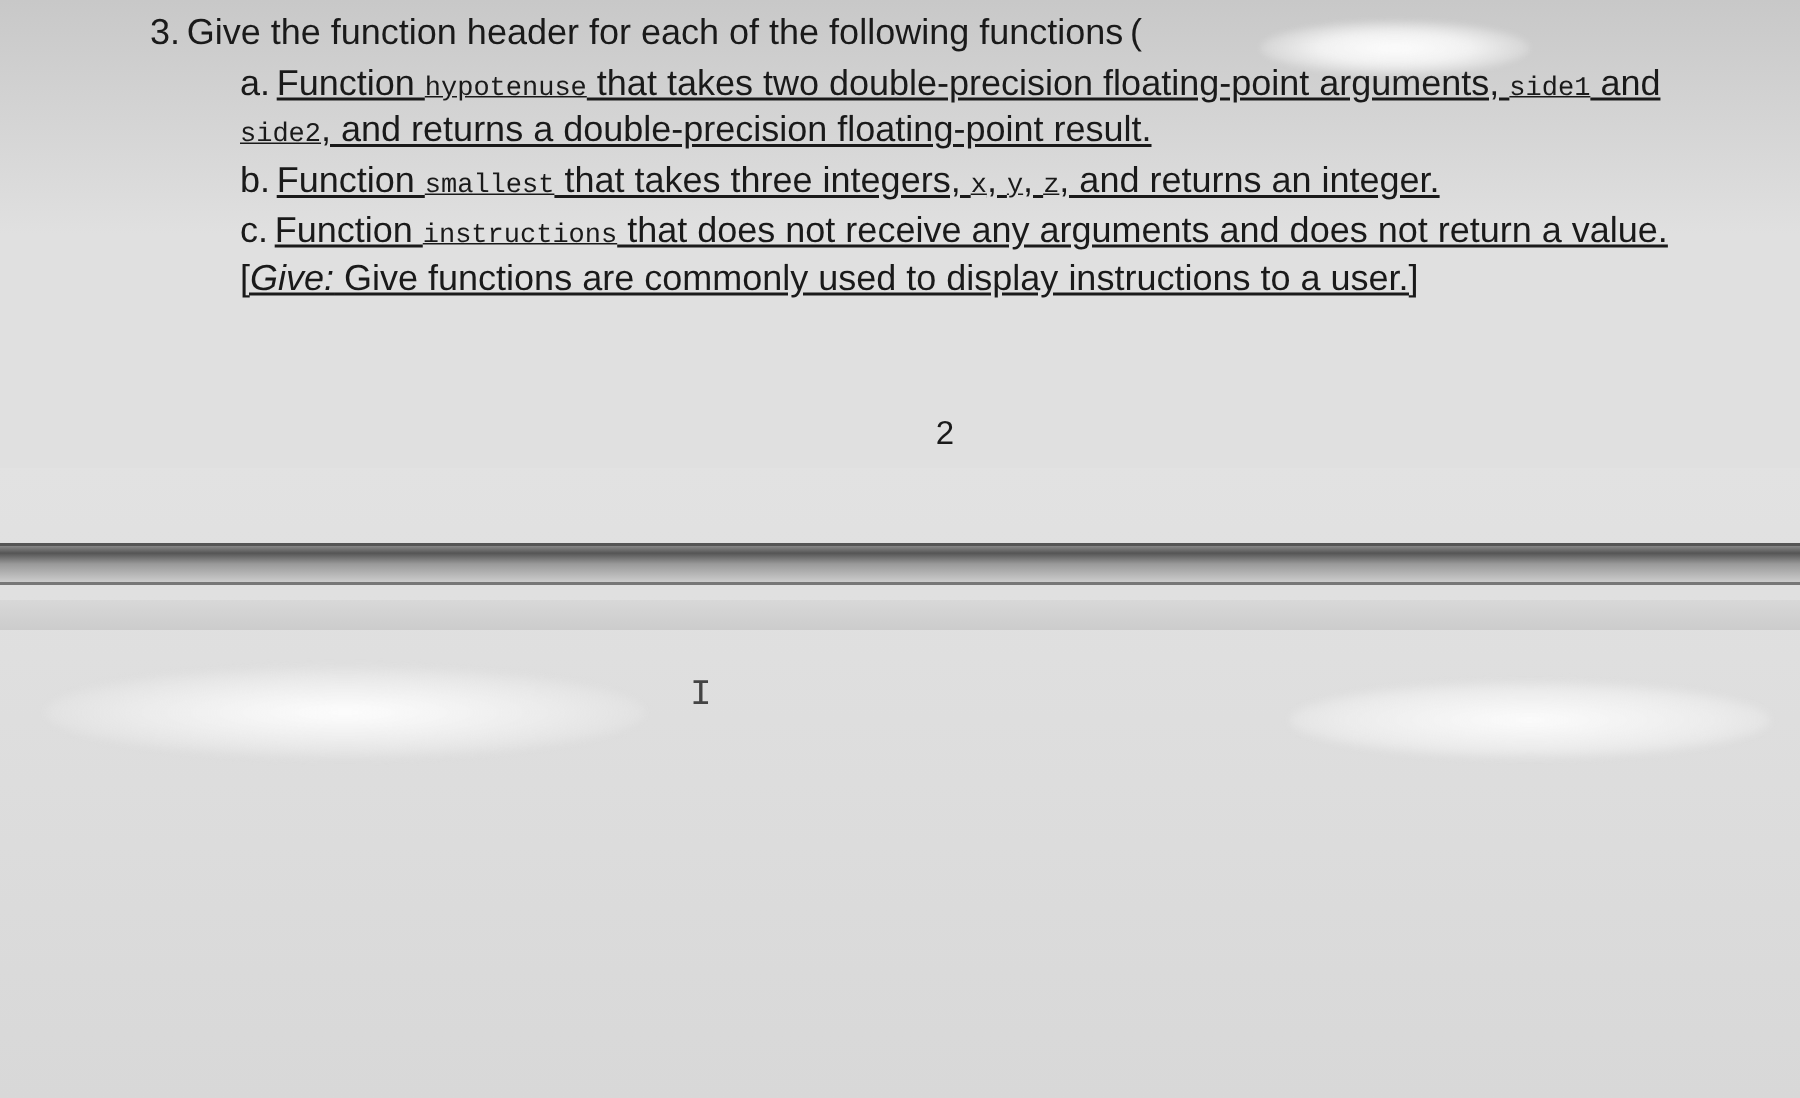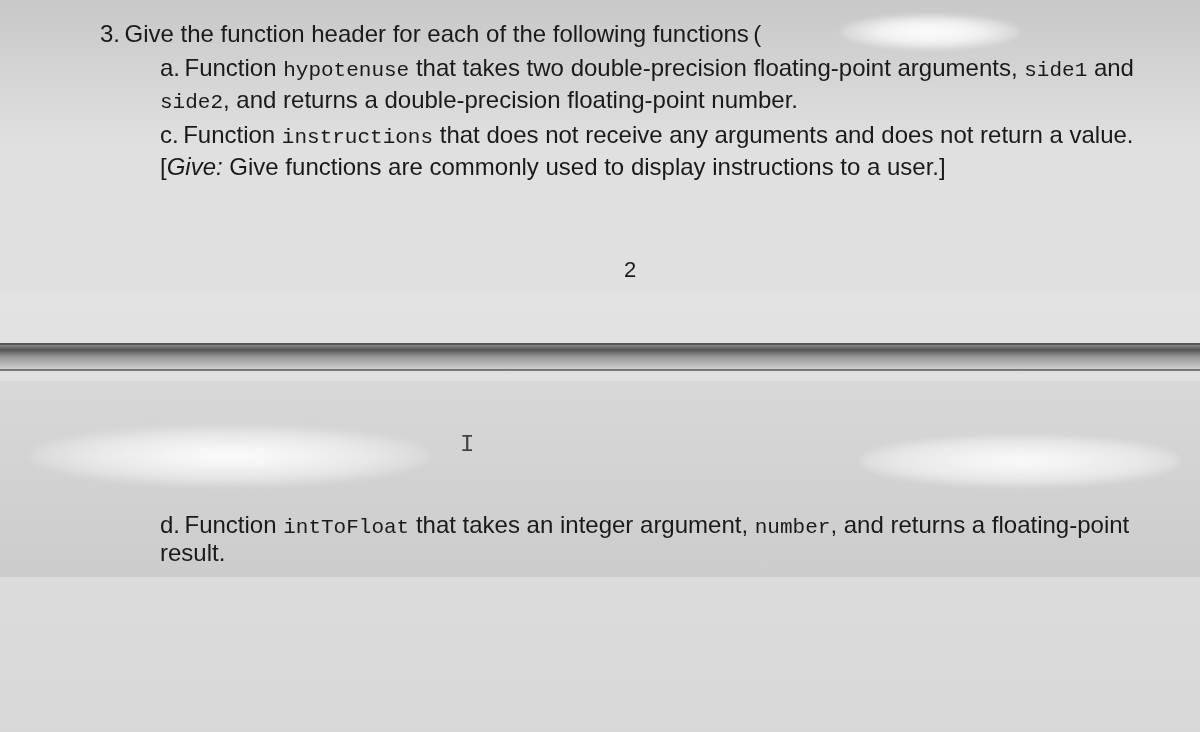--- a/index.html
+++ b/index.html
@@ -14,21 +14,21 @@
       background: linear-gradient(180deg, #a8a8a8 0%, #e8e8e8 8%, #d8d8d8 100%);
       position: relative;
       overflow: hidden;
     }
     .page-container {
       width: 100%;
       height: 100%;
       position: relative;
     }
     .page-top {
-      padding: 20px 40px 10px 100px;
+      padding: 8px 40px 10px 100px;
       background: linear-gradient(180deg, #c8c8c8 0%, #e0e0e0 50%);
     }
     .page-break {
       height: 28px;
       background: linear-gradient(180deg, #888 0%, #555 20%, #999 50%, #ccc 100%);
       border-top: 2px solid #555;
       border-bottom: 2px solid #777;
       margin: 50px 0 10px 0;
     }
     .page-bottom {
@@ -58,24 +58,25 @@
     }
     .sub-label {
       font-size: 24px;
       color: #1a1a1a;
       display: inline;
     }
     .sub-text {
       font-size: 24px;
       color: #1a1a1a;
       display: inline;
+      text-decoration: underline;
     }
     .code {
       font-family: 'Courier New', monospace;
-      font-size: 21px;
+      font-size: 18px;
     }
     .italic {
       font-style: italic;
     }
     .page-num {
       text-align: center;
       font-size: 22px;
       color: #1a1a1a;
       margin-top: 75px;
     }
@@ -139,42 +140,42 @@
       <span>  </span>
       <span class="question-intro">Give the function header for each of the following functions</span>
       <span class="paren">(</span>
     </div>
 
     <div class="sub-list">
 
       <div class="sub-item">
         <span class="sub-label">a.</span>
         <span>  </span>
-        <span class="sub-text">Function </span><span class="sub-text code">hypotenuse</span><span class="sub-text"> that takes two double-precision floating-point arguments, </span><span class="sub-text code">side1</span><span class="sub-text"> and </span><span class="sub-text code">side2</span><span class="sub-text">, and returns a double-precision floating-point number.</span>
+        <span class="sub-text">Function </span><span class="sub-text code">hypotenuse</span><span class="sub-text"> that takes two double-precision floating-point arguments, </span><span class="sub-text code">side1</span><span class="sub-text"> and </span><span class="sub-text code">side2</span><span class="sub-text">, and returns a double-precision floating-point result.</span>
       </div>
 
+      <div class="sub-item">
+        <span class="sub-label">b.</span>
+        <span>  </span>
+        <span class="sub-text">Function </span><span class="sub-text code">smallest</span><span class="sub-text"> that takes three integers, </span><span class="sub-text code">x</span><span class="sub-text">, </span><span class="sub-text code">y</span><span class="sub-text">, </span><span class="sub-text code">z</span><span class="sub-text">, and returns an integer.</span>
+      </div>
 
       <div class="sub-item">
         <span class="sub-label">c.</span>
         <span>  </span>
         <span class="sub-text">Function </span><span class="sub-text code">instructions</span><span class="sub-text"> that does not receive any arguments and does not return a value. [</span><span class="sub-text italic">Give:</span><span class="sub-text"> Give functions are commonly used to display instructions to a user.]</span>
       </div>
 
     </div>
 
     <div class="page-num">2</div>
   </div>
 
   <div class="page-break"></div>
 
   <div class="page-bottom">
     <div class="smudge-left"></div>
     <div class="smudge-right"></div>
     <div class="cursor-icon">I</div>
 
-    <div class="bottom-sub">
-      <span class="sub-label">d.</span>
-      <span>  </span>
-      <span class="sub-text">Function </span><span class="sub-text code">intToFloat</span><span class="sub-text"> that takes an integer argument, </span><span class="sub-text code">number</span><span class="sub-text">, and returns a floating-point result.</span>
-    </div>
   </div>
 
 </div>
 
 </body></html>

